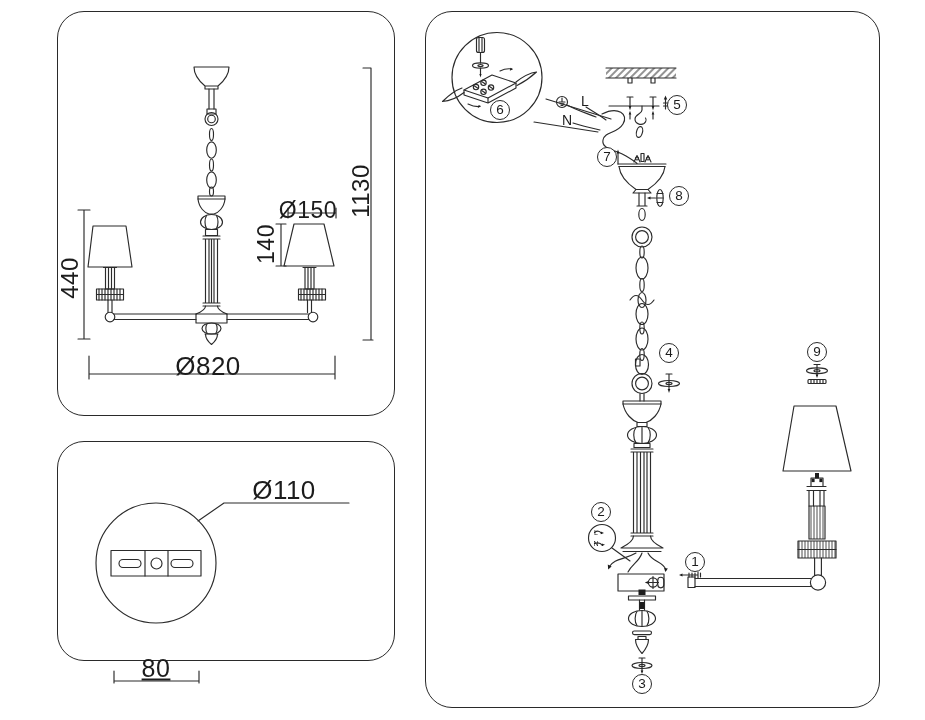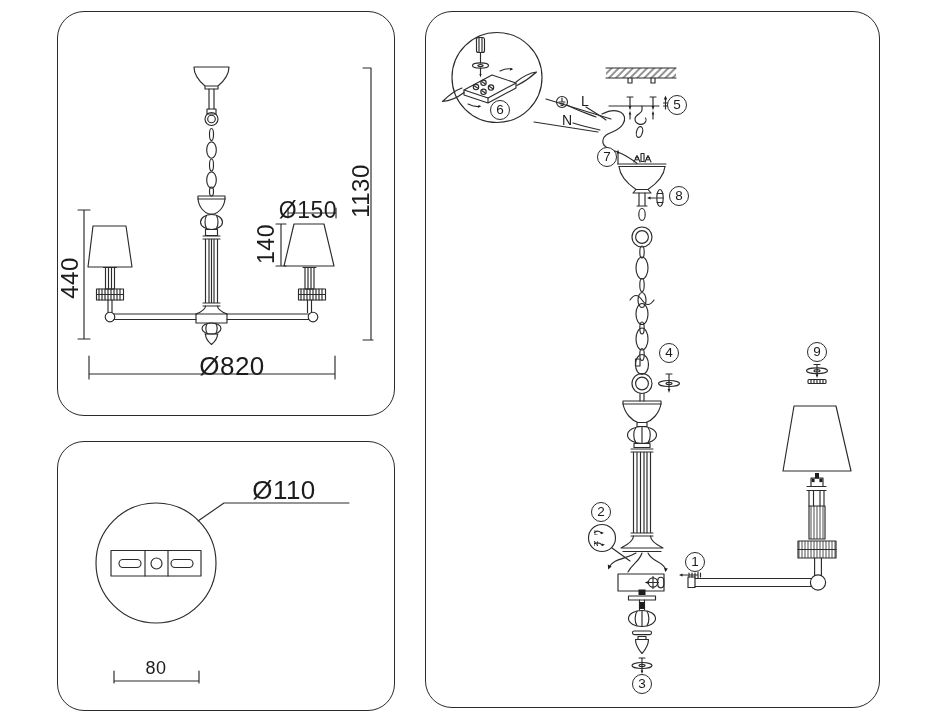--- a/index.html
+++ b/index.html
@@ -5,21 +5,21 @@
   html,body{margin:0;padding:0;background:#fff;}
   .stage{position:relative;width:925px;height:720px;background:#fff;overflow:hidden;
          font-family:"Liberation Sans",sans-serif;color:#1f1f1f;}
   .panel{position:absolute;background:#fff;border:1.6px solid #2a2a2a;border-radius:27px;box-sizing:border-box;}
   .panel > svg{position:absolute;left:0;top:0;}
   .dim{position:absolute;transform:translate(-50%,-50%);font-size:24px;letter-spacing:.5px;
        white-space:nowrap;color:#1c1c1c;}
   .dim.rot{transform:translate(-50%,-50%) rotate(-90deg);}
   .dim.big{font-size:26px;}
   .dim.mid{font-size:23px;}
-  .dim.sp{font-size:18px;}
+  .dim.sp{font-size:25px;text-decoration:underline;}
   .badge{position:absolute;width:20px;height:20px;border:1.4px solid #2a2a2a;border-radius:50%;
          display:flex;align-items:center;justify-content:center;font-size:13.5px;line-height:1;
          background:#fff;box-sizing:border-box;color:#1c1c1c;}
   .wlabel{position:absolute;transform:translate(-50%,-50%);font-size:14px;color:#1c1c1c;}
   .tinylabel{position:absolute;transform:translate(-50%,-50%);font-size:7px;color:#1c1c1c;}
   svg .s{stroke:#2b2b2b;stroke-width:1.15;fill:none;stroke-linecap:round;stroke-linejoin:round;}
   svg .f{fill:#1d1d1d;stroke:none;}
 </style>
 </head>
 <body>
@@ -92,24 +92,24 @@
           <path d="M230,201 H278 M230,196 V206 M278,196 V206"></path>
           <path d="M223,212 V254 M218,212 H228 M218,254 H228"></path>
           <path d="M31,362 H277 M31,357 V367 M277,357 V367 M31,344 V357 M277,344 V357"></path>
         </g>
       </g>
     </svg>
     <div class="dim rot" style="left:12px;top:266px;">440</div>
     <div class="dim rot" style="left:303px;top:179px;">1130</div>
     <div class="dim mid" style="left:250px;top:198px;">Ø150</div>
     <div class="dim rot mid" style="left:208px;top:232px;">140</div>
-    <div class="dim big" style="left:150px;top:354px;margin-left:24px;">Ø820</div>
+    <div class="dim big" style="left:150px;top:354px;">Ø820</div>
   </div>
 
-  <div class="panel" style="left:57px;top:441px;width:338px;height:270px;">
+  <div class="panel" style="left:57px;top:441px;width:338px;height:220px;">
     <svg width="335" height="267" viewBox="0 0 335 267">
       <g class="s">
         <circle cx="98" cy="121" r="60"></circle>
         <g>
           <rect x="53" y="108.5" width="90" height="25.5"></rect>
           <path d="M87,108.5 V134 M110,108.5 V134"></path>
           <rect x="61" y="117.5" width="22" height="8" rx="4"></rect>
           <rect x="113" y="117.5" width="22" height="8" rx="4"></rect>
           <circle cx="98.5" cy="121.5" r="5.5"></circle>
         </g>

